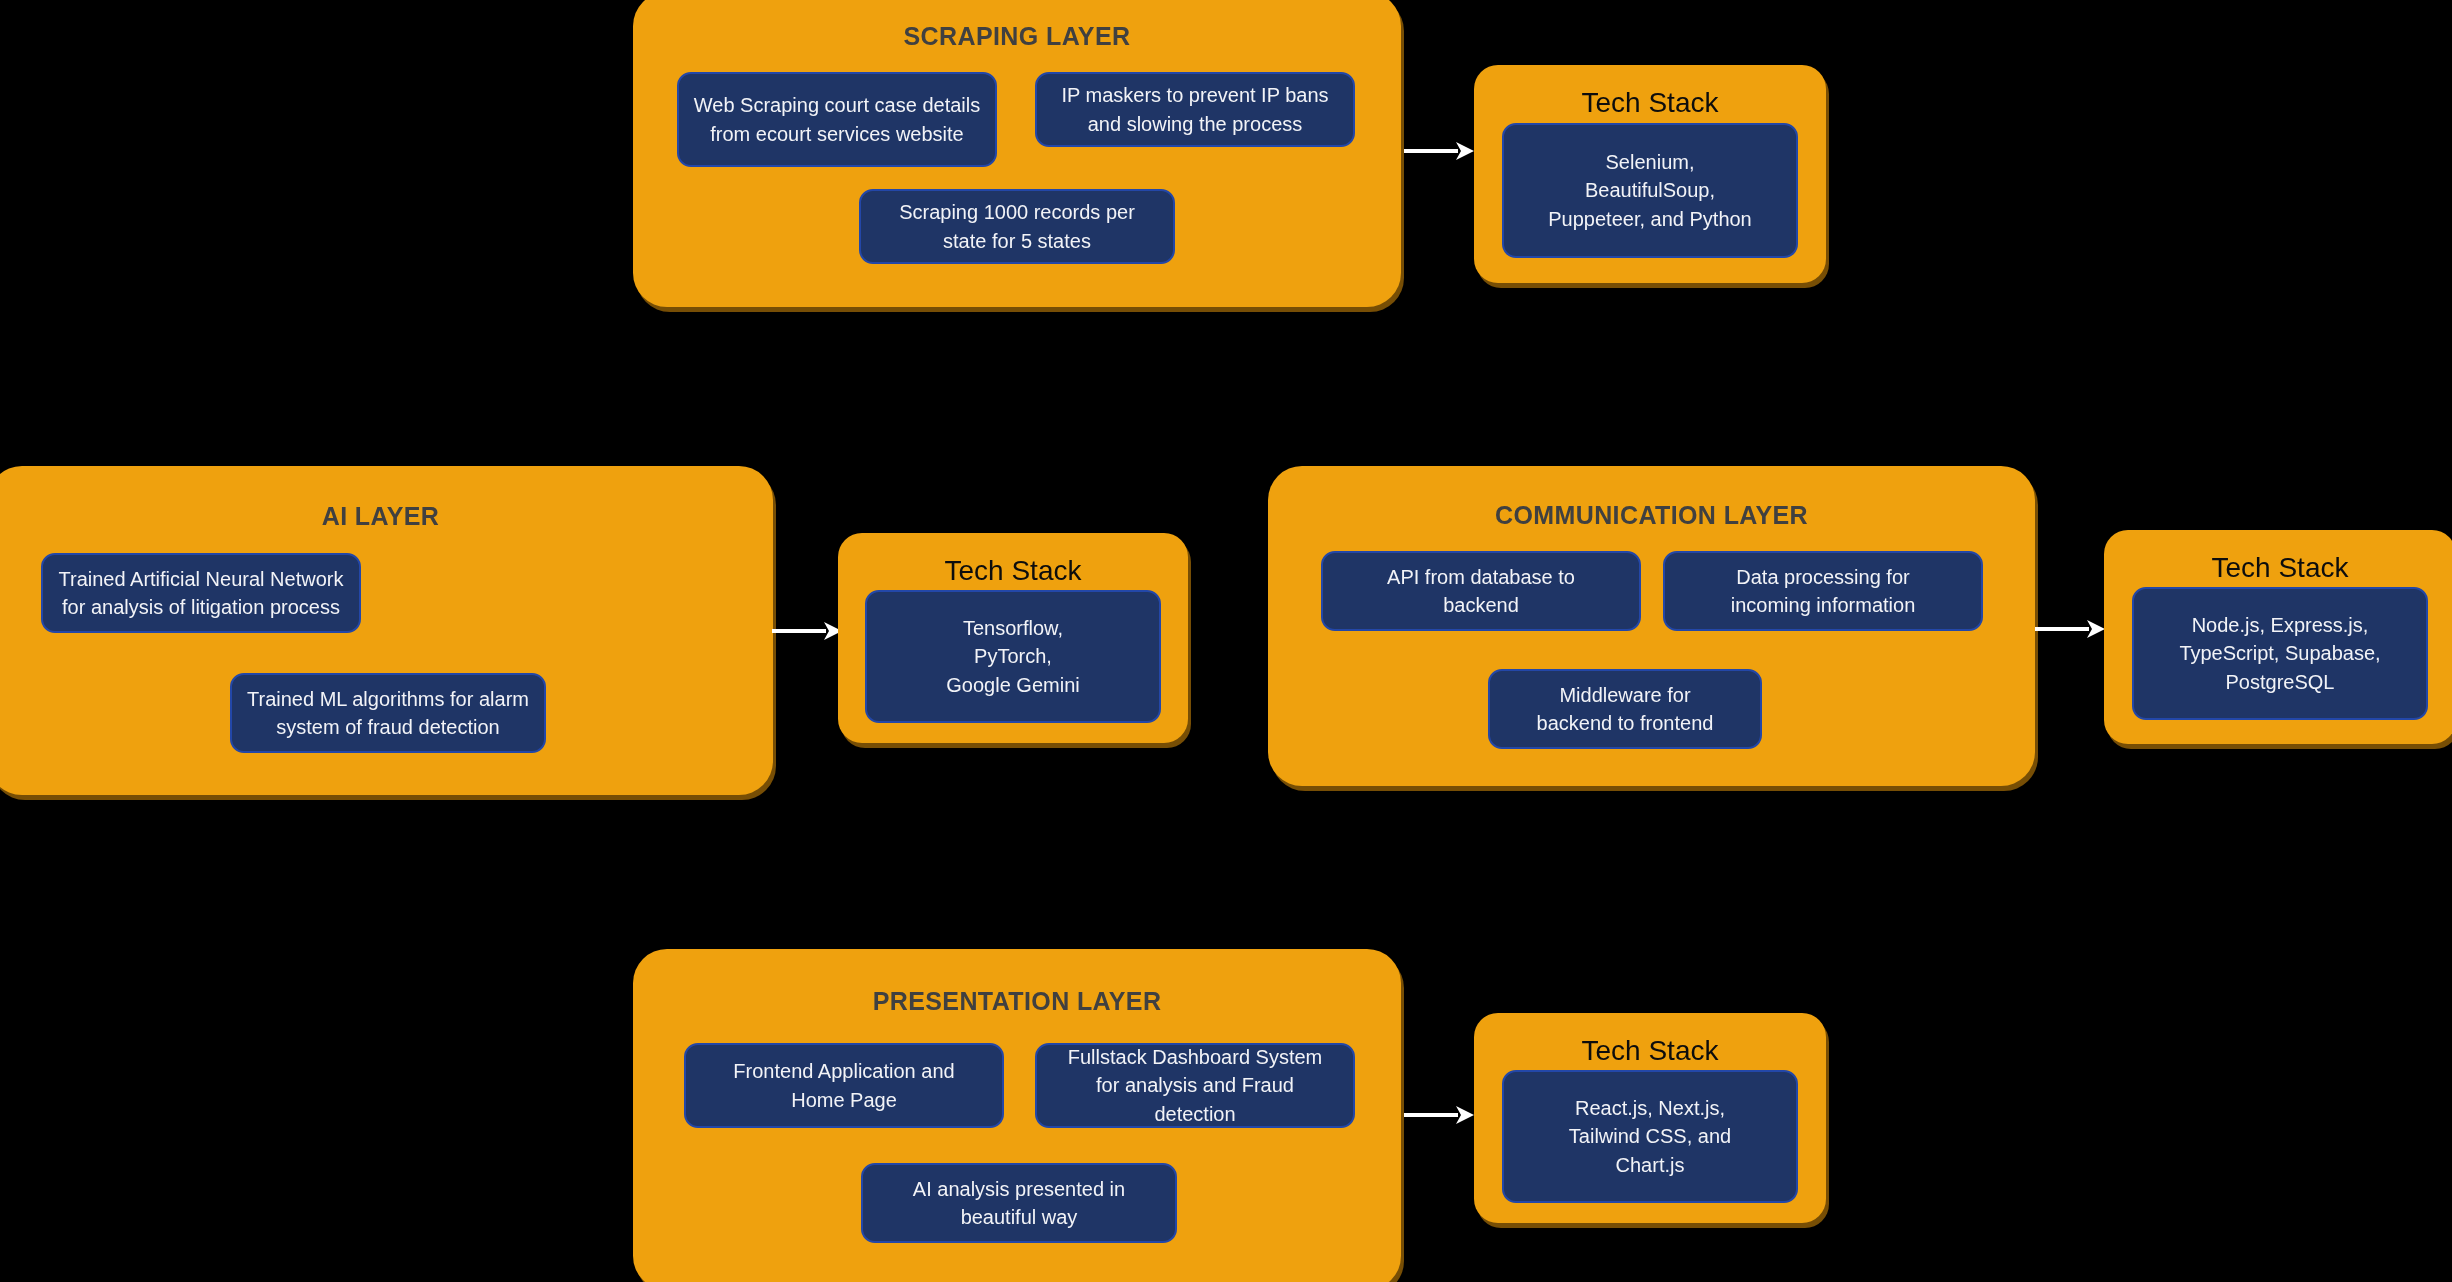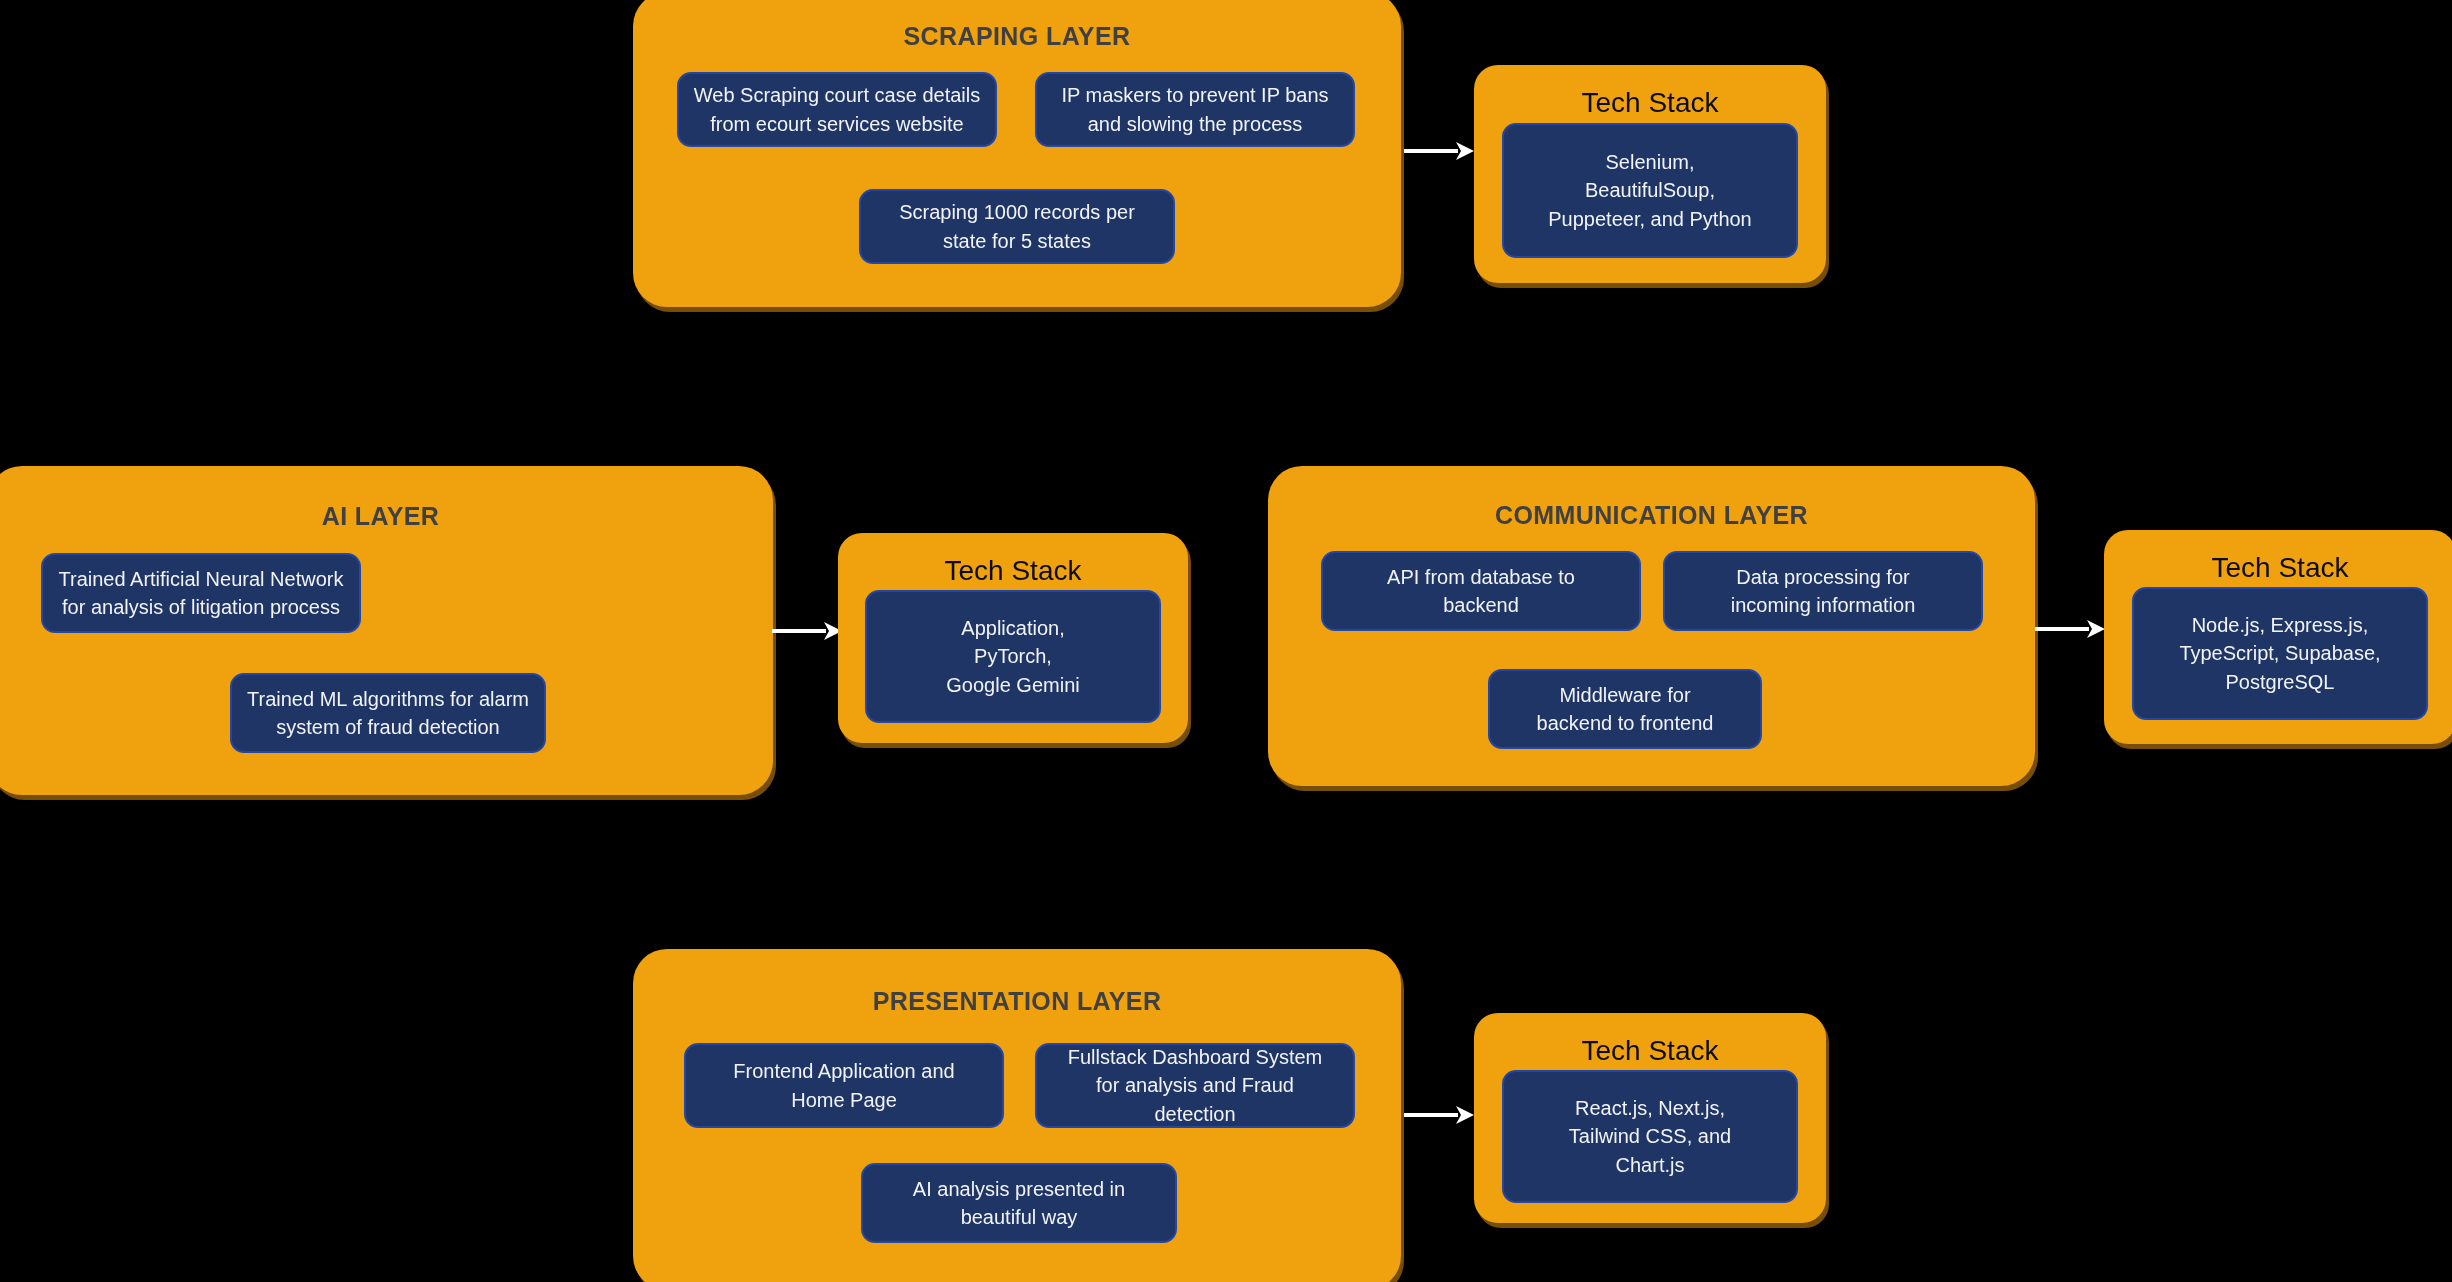--- a/index.html
+++ b/index.html
@@ -89,21 +89,21 @@
   .arrow svg { display: block; }
 </style>
 </head>
 <body>
 
 <div id="canvas">
 
   <div class="layer" style="left:633px; top:-8px; width:768px; height:315px;">
     <div class="layer-title" style="top:30px;">SCRAPING LAYER</div>
 
-    <div class="node" style="left:44px; top:80px; width:320px; height:75px;">Web Scraping court case details
+    <div class="node" style="left:44px; top:80px; width:320px; height:95px;">Web Scraping court case details
 from ecourt services website</div>
 
     <div class="node" style="left:402px; top:80px; width:320px; height:75px;">IP maskers to prevent IP bans
 and slowing the process</div>
 
     <div class="node" style="left:226px; top:197px; width:316px; height:75px;">Scraping 1000 records per
 state for 5 states</div>
   </div>
 
   <div class="arrow" style="left:1404px; top:138px; width:70px;">
@@ -133,21 +133,21 @@
 
   <div class="arrow" style="left:772px; top:618px; width:70px;">
     <svg width="70" height="26" viewBox="0 0 70 26">
       <line x1="0" y1="13" x2="54" y2="13" stroke="#FFFFFF" stroke-width="4"></line>
       <polygon points="52,4 70,13 52,22 57,13" fill="#FFFFFF"></polygon>
     </svg>
   </div>
 
   <div class="techstack" style="left:838px; top:533px; width:350px; height:210px;">
     <div class="techstack-title" style="top:22px;">Tech Stack</div>
-    <div class="node" style="left:27px; top:57px; width:296px; height:133px;">Application,
+    <div class="node" style="left:27px; top:57px; width:296px; height:133px;">Tensorflow,
 PyTorch,
 Google Gemini</div>
   </div>
 
   <div class="layer" style="left:1268px; top:466px; width:767px; height:320px;">
     <div class="layer-title" style="top:35px;">COMMUNICATION LAYER</div>
 
     <div class="node" style="left:45px; top:85px; width:320px; height:80px;margin-left:8px;">API from database to
 backend</div>
 

